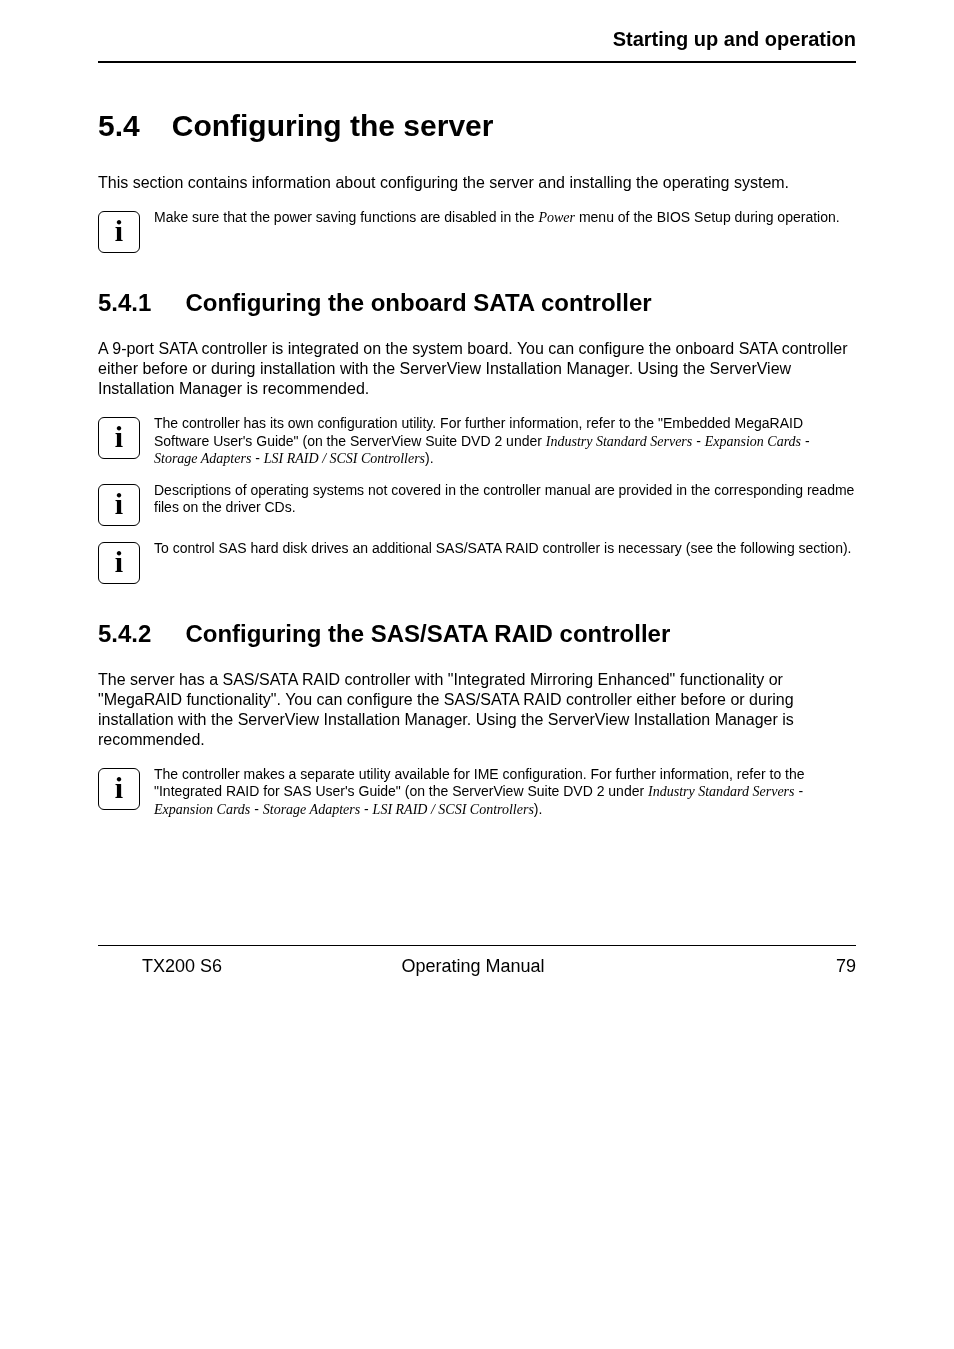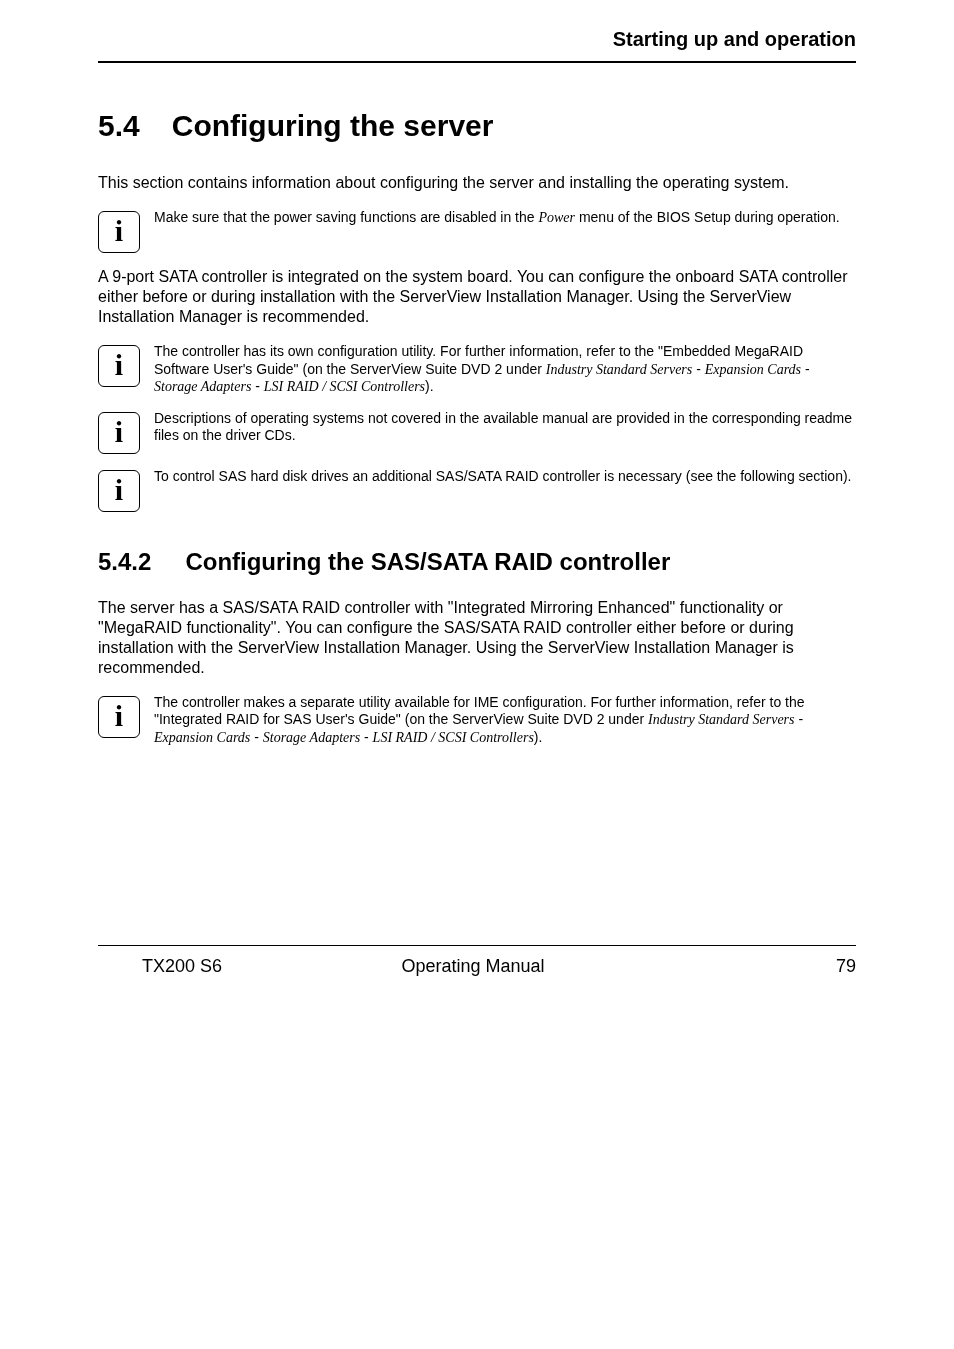--- a/index.html
+++ b/index.html
@@ -105,33 +105,37 @@
 
   <p class="body">This section contains information about configuring the server and installing the operating system.</p>
 
   <div class="info-block">
     <div class="info-icon">i</div>
     <div class="info-text">
       <span>Make sure that the power saving functions are disabled in the </span><span class="ital">Power</span><span> menu of the BIOS Setup during operation.</span>
     </div>
   </div>
 
+  <div class="h2-row">
+    <span>5.4.1</span>
+    <span>Configuring the onboard SATA controller</span>
+  </div>
 
   <p class="body">A 9-port SATA controller is integrated on the system board. You can configure the onboard SATA controller either before or during installation with the ServerView Installation Manager. Using the ServerView Installation Manager is recommended.</p>
 
   <div class="info-block">
     <div class="info-icon">i</div>
     <div class="info-text">
       <span>The controller has its own configuration utility. For further information, refer to the "Embedded MegaRAID Software User's Guide" (on the ServerView Suite DVD 2 under </span><span class="ital">Industry Standard Servers</span><span> - </span><span class="ital">Expansion Cards</span><span> - </span><span class="ital">Storage Adapters</span><span> - </span><span class="ital">LSI RAID / SCSI Controllers</span><span>).</span>
     </div>
   </div>
 
   <div class="info-block">
     <div class="info-icon">i</div>
-    <div class="info-text">Descriptions of operating systems not covered in the available manual are provided in the corresponding readme files on the driver CDs.</div>
+    <div class="info-text">Descriptions of operating systems not covered in the controller manual are provided in the corresponding readme files on the driver CDs.</div>
   </div>
 
   <div class="info-block">
     <div class="info-icon">i</div>
     <div class="info-text">To control SAS hard disk drives an additional SAS/SATA RAID controller is necessary (see the following section).</div>
   </div>
 
   <div class="h2-row">
     <span>5.4.2</span>
     <span>Configuring the SAS/SATA RAID controller</span>

